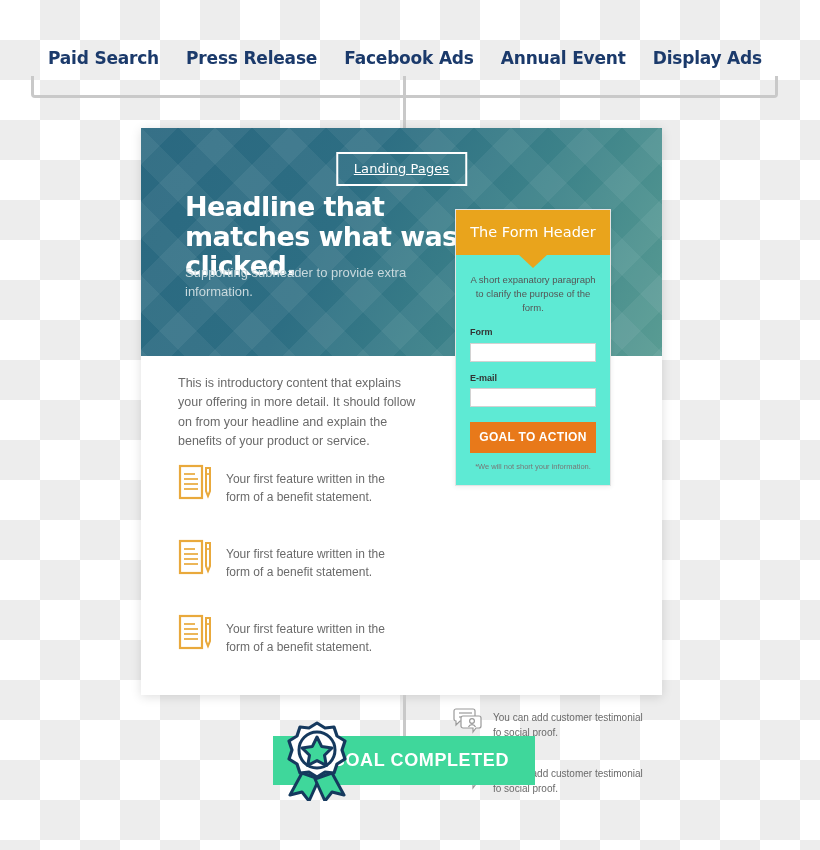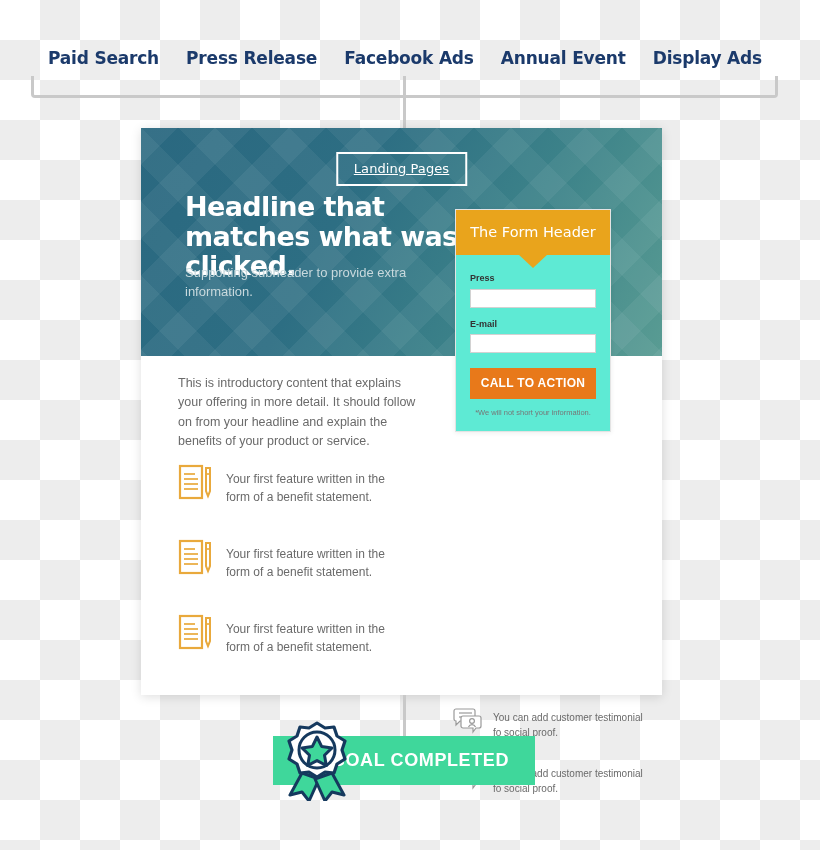--- a/index.html
+++ b/index.html
@@ -286,28 +286,29 @@
     <div id="hero-headline">Headline that matches what was clicked.</div>
     <div id="hero-subheader">Supporting subheader to provide extra information.</div>
   </div>
 
   <div id="form-card">
     <div id="form-header">
       <span>The Form Header</span>
       <div id="form-header-pointer"></div>
     </div>
     <div id="form-body">
-
-      <div class="field-label">Press</div>
+      <div id="form-intro">A short expanatory paragraph to clarify the purpose of the form.</div>
+
+      <div class="field-label">Form</div>
       <input class="field-input" type="text" placeholder="" style="">
 
       <div class="field-label">E-mail</div>
       <input class="field-input" type="text" placeholder="" style="">
 
-      <button id="cta-button">CALL TO ACTION</button>
+      <button id="cta-button">GOAL TO ACTION</button>
       <div id="form-disclaimer">*We will not short your information.</div>
     </div>
   </div>
 
   <div id="card-body">
     <div id="intro-copy">This is introductory content that explains your offering in more detail. It should follow on from your headline and explain the benefits of your product or service.</div>
 
     <div id="features">
 
       <div class="feature-row">

